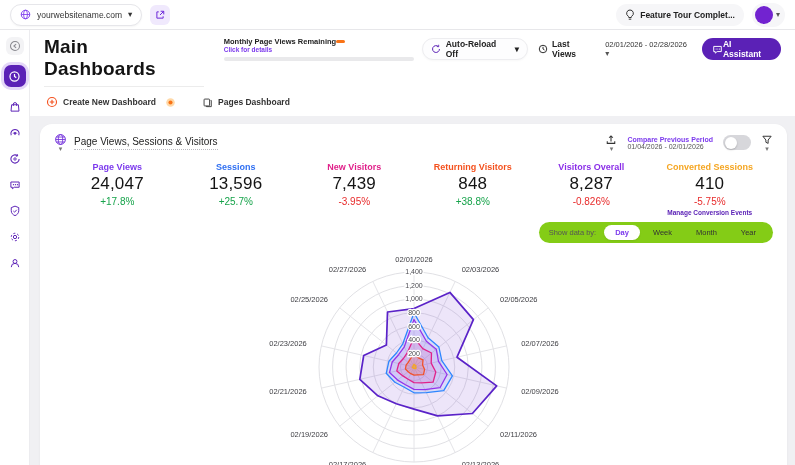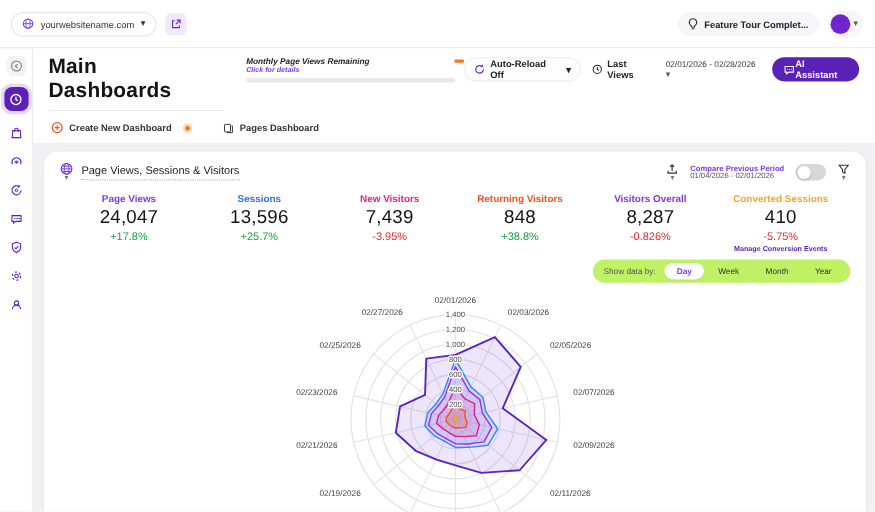--- a/index.html
+++ b/index.html
@@ -1,21 +1,21 @@
 <!DOCTYPE html>
 <html><head>
 <meta charset="utf-8">
 <style>
   * { margin:0; padding:0; box-sizing:border-box; }
   html,body { width:795px; height:465px; overflow:hidden; background:#ededf0;
     font-family:"Liberation Sans", sans-serif; color:#1c1c1e; }
   svg { display:block; }
 
   
-  .topbar { height:44px; background:#fff; border-bottom:1px solid #e7e7ea;
+  .topbar { height:30px; background:#fff; border-bottom:1px solid #e7e7ea;
     display:flex; align-items:center; padding:0 10px; gap:8px; }
   .site-pill { height:22px; background:#fff; border:1px solid #e6e6ea; border-radius:12px;
     display:flex; align-items:center; gap:6px; padding:0 9px; box-shadow:0 1px 2px rgba(0,0,0,.04); cursor:pointer;}
   .site-pill span { font-size:8.5px; color:#333; }
   .icon-btn-lav { width:20px; height:20px; border-radius:6px; background:#f0e9fd;
     display:flex; align-items:center; justify-content:center; cursor:pointer; }
   .tb-spacer { flex:1; }
   .tour-pill { height:22px; background:#f6f6f8; border-radius:11px; display:flex;
     align-items:center; gap:5px; padding:0 9px; cursor:pointer; }
   .tour-pill span { font-size:8.5px; font-weight:bold; color:#222; }
@@ -36,21 +36,21 @@
     cursor:pointer; margin-bottom:2px; }
 
   .main { flex:1; display:flex; flex-direction:column; background:#fff; }
 
   
   .hdr { padding:6px 14px 0 14px; background:#fff; }
   .hdr-row1 { display:flex; align-items:flex-start; }
   .page-title { font-size:19px; font-weight:bold; color:#141414; letter-spacing:.2px;
     border-bottom:1px solid #ececec; padding-bottom:6px; }
   .mpv { margin-left:20px; width:200px; padding-top:1px; }
-  .mpv-top { display:flex; align-items:flex-start; justify-content:space-between;font-style:italic; }
+  .mpv-top { display:flex; align-items:flex-start; justify-content:flex-start; }
   .mpv-label { font-size:7.5px; font-weight:bold; color:#222; }
   .mpv-link { font-size:6.5px; font-weight:bold; color:#7c3aed; cursor:pointer; }
   .mpv-dash { width:9px; height:3px; border-radius:2px; background:#f97316; margin-top:3px; }
   .mpv-bar { margin-top:4px; width:190px; height:4px; border-radius:2px; background:#e9e9eb; }
   .hdr-ctrl { margin-left:auto; display:flex; align-items:center; gap:10px; padding-top:2px; }
   .reload-pill { height:22px; border:1px solid #ededf0; background:#fdfdfe; border-radius:11px;
     display:flex; align-items:center; gap:5px; padding:0 8px; box-shadow:0 1px 2px rgba(0,0,0,.03); cursor:pointer;}
   .reload-pill span { font-size:8.5px; font-weight:bold; color:#222; }
   .lastmonth { display:flex; align-items:center; gap:4px; cursor:pointer; }
   .lastmonth span { font-size:8.5px; font-weight:bold; color:#222; }
@@ -85,21 +85,21 @@
   .metrics { display:flex; margin-top:10px; padding:0 4px; }
   .metric { flex:1; text-align:center; }
   .metric .m-label { font-size:9px; font-weight:bold; }
   .metric .m-value { font-size:17px; font-weight:500; color:#141414; margin-top:2px; letter-spacing:.2px; }
   .metric .m-delta { font-size:10px; font-weight:normal; margin-top:2px;text-align:center; }
   .metric .m-delta.up { color:#16a34a; }
   .metric .m-delta.down { color:#e82b2b; }
   .metric .m-link { font-size:6.5px; font-weight:bold; color:#5b21b6; margin-top:2px; cursor:pointer; }
 
   .showdata-row { display:flex; justify-content:flex-end; margin-top:6px; }
-  .showdata { background:#bef264; border-radius:13px; display:flex; align-items:center;
+  .showdata { background:#84cc16; border-radius:13px; display:flex; align-items:center;
     padding:3px 6px 3px 10px; gap:2px; }
   .sd-label { font-size:7.5px; color:#555; margin-right:6px; }
   .sd-opt { font-size:7.5px; color:#333; padding:3px 11px; border-radius:10px; cursor:pointer; }
   .sd-opt.active { background:#fff; color:#7c3aed; font-weight:bold; box-shadow:0 1px 2px rgba(0,0,0,.08); }
 
   .chart-wrap { flex:1; display:flex; justify-content:center; align-items:flex-start; margin-top:2px; }
   .ring { fill:none; stroke:#e1e1e5; stroke-width:1; }
   .spoke { stroke:#e4e4e8; stroke-width:1; }
   .axis-lab { font-size:7.5px; fill:#3d3d42; }
   .tick-lab { font-size:7px; fill:#4a4a50; paint-order:stroke; stroke:#ffffff; stroke-width:2.5px; }

